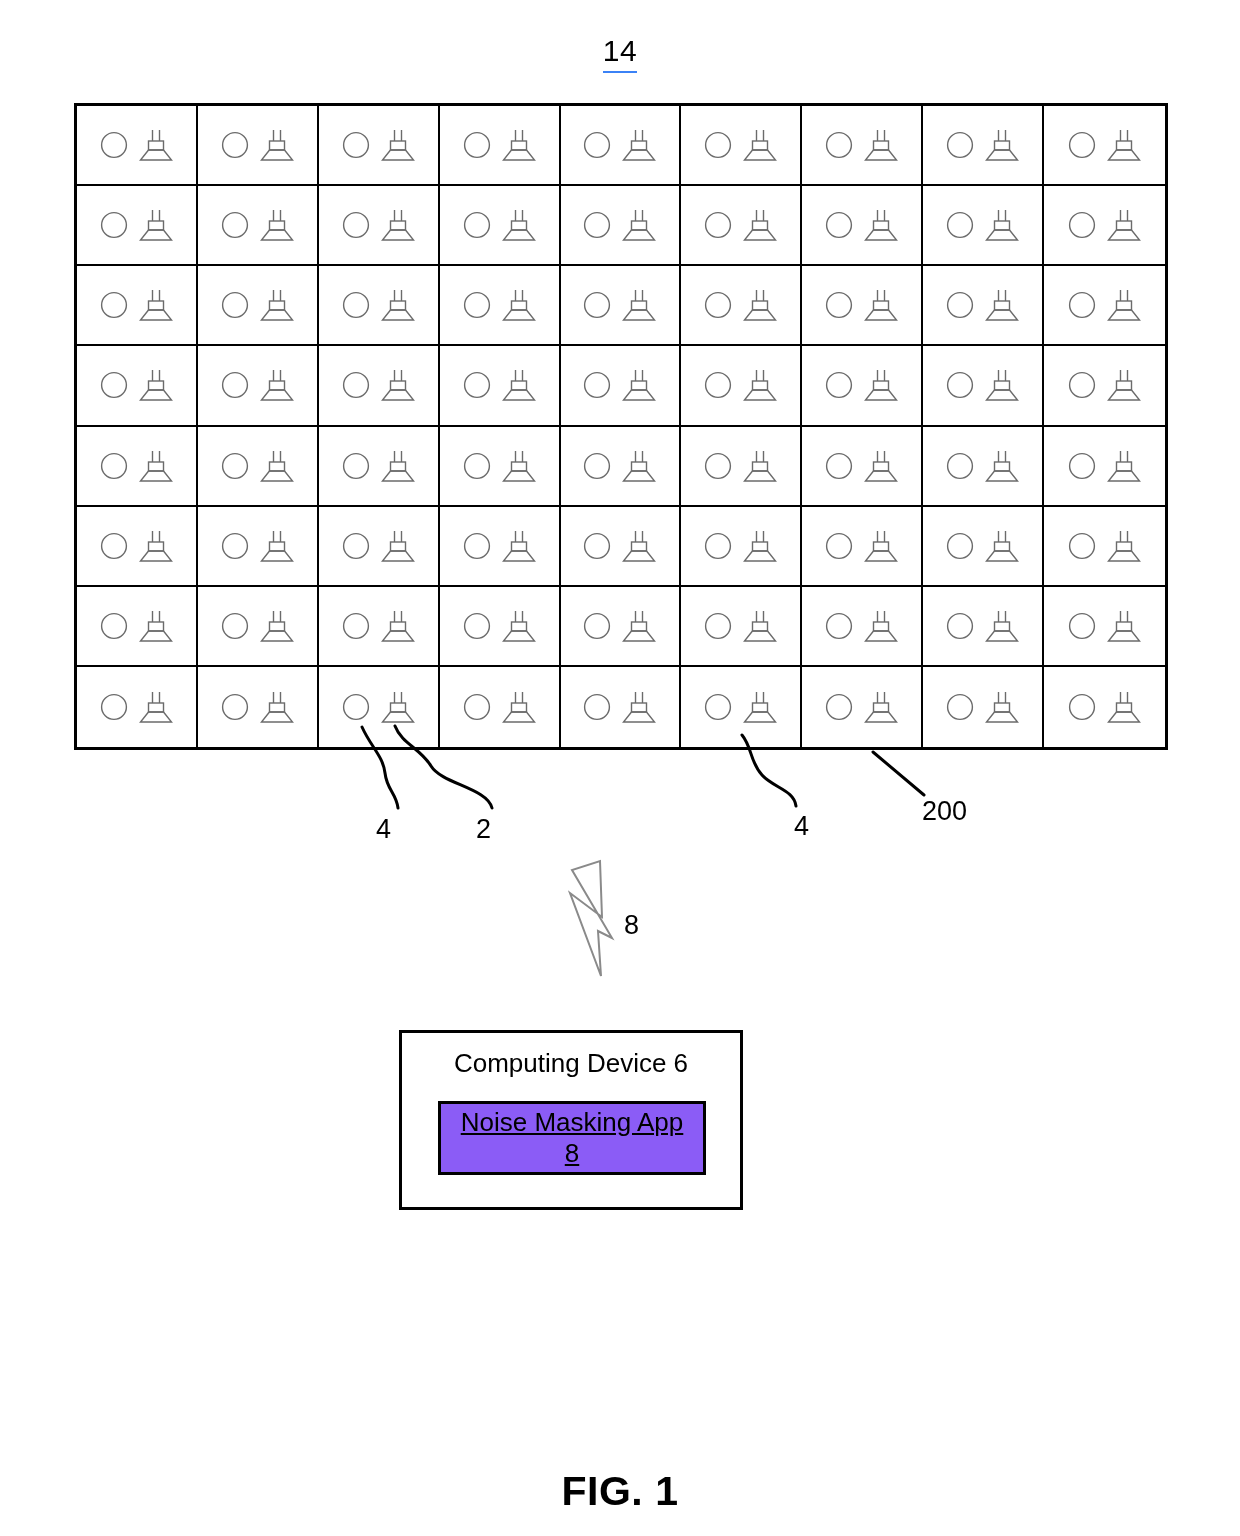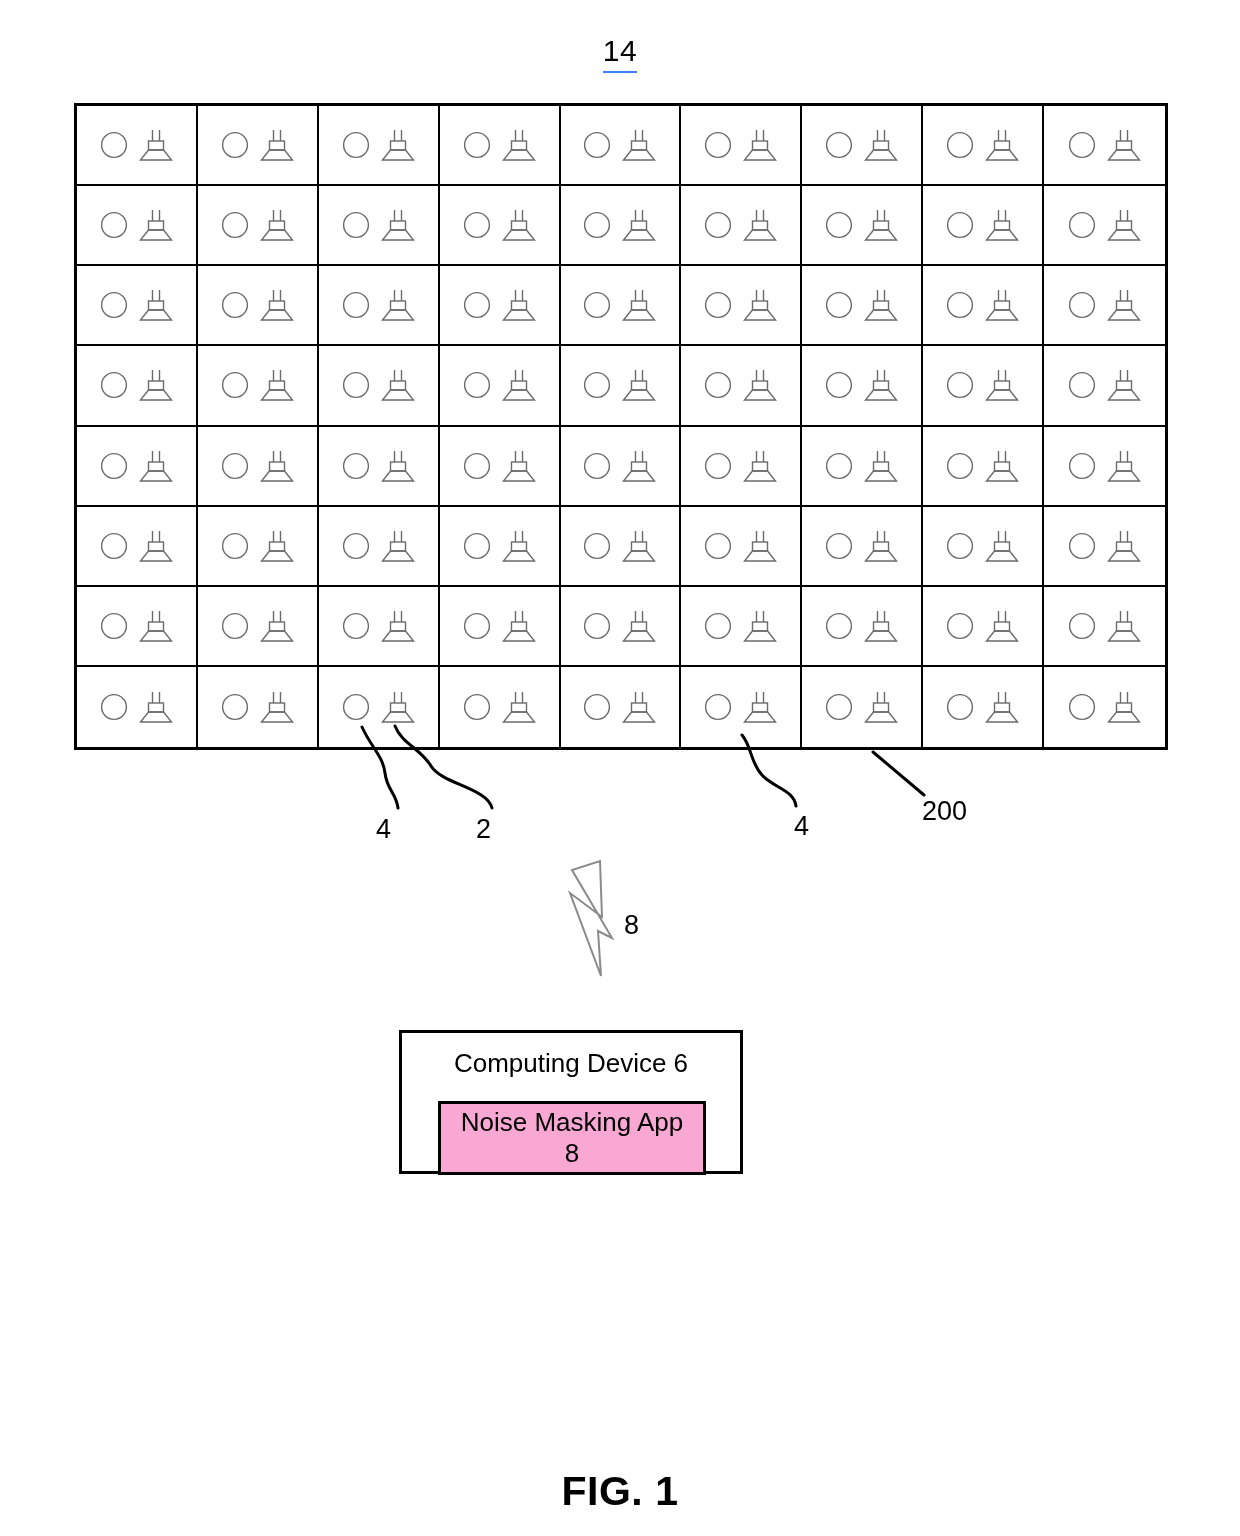--- a/index.html
+++ b/index.html
@@ -100,21 +100,21 @@
   #ref-16  { left: 794px; top: 813px; }
   #ref-100 { left: 922px; top: 798px; }
   #ref-12  { left: 624px; top: 912px; }
 
   
   #computing-device {
     position: absolute;
     left: 399px;
     top: 1030px;
     width: 344px;
-    height: 144px;
+    height: 180px;
     border: 3px solid #000;
     box-sizing: border-box;
     background: #ffffff;
   }
   #computing-device-label {
     position: absolute;
     left: 0;
     top: 16px;
     width: 100%;
     text-align: center;
@@ -125,21 +125,22 @@
     position: absolute;
     left: 36px;
     top: 68px;
     width: 268px;
     height: 74px;
     border: 3px solid #000;
     box-sizing: border-box;
     display: flex;
     align-items: center;
     justify-content: center;
-    background: #f9a8d4;
+    background: #8b5cf6;
+    text-decoration: underline;
   }
   #noise-masking-app-label {
     text-align: center;
     font-size: 26px;
     line-height: 1.2;
     white-space: pre-line;
   }
 
   
   #fig-caption {

